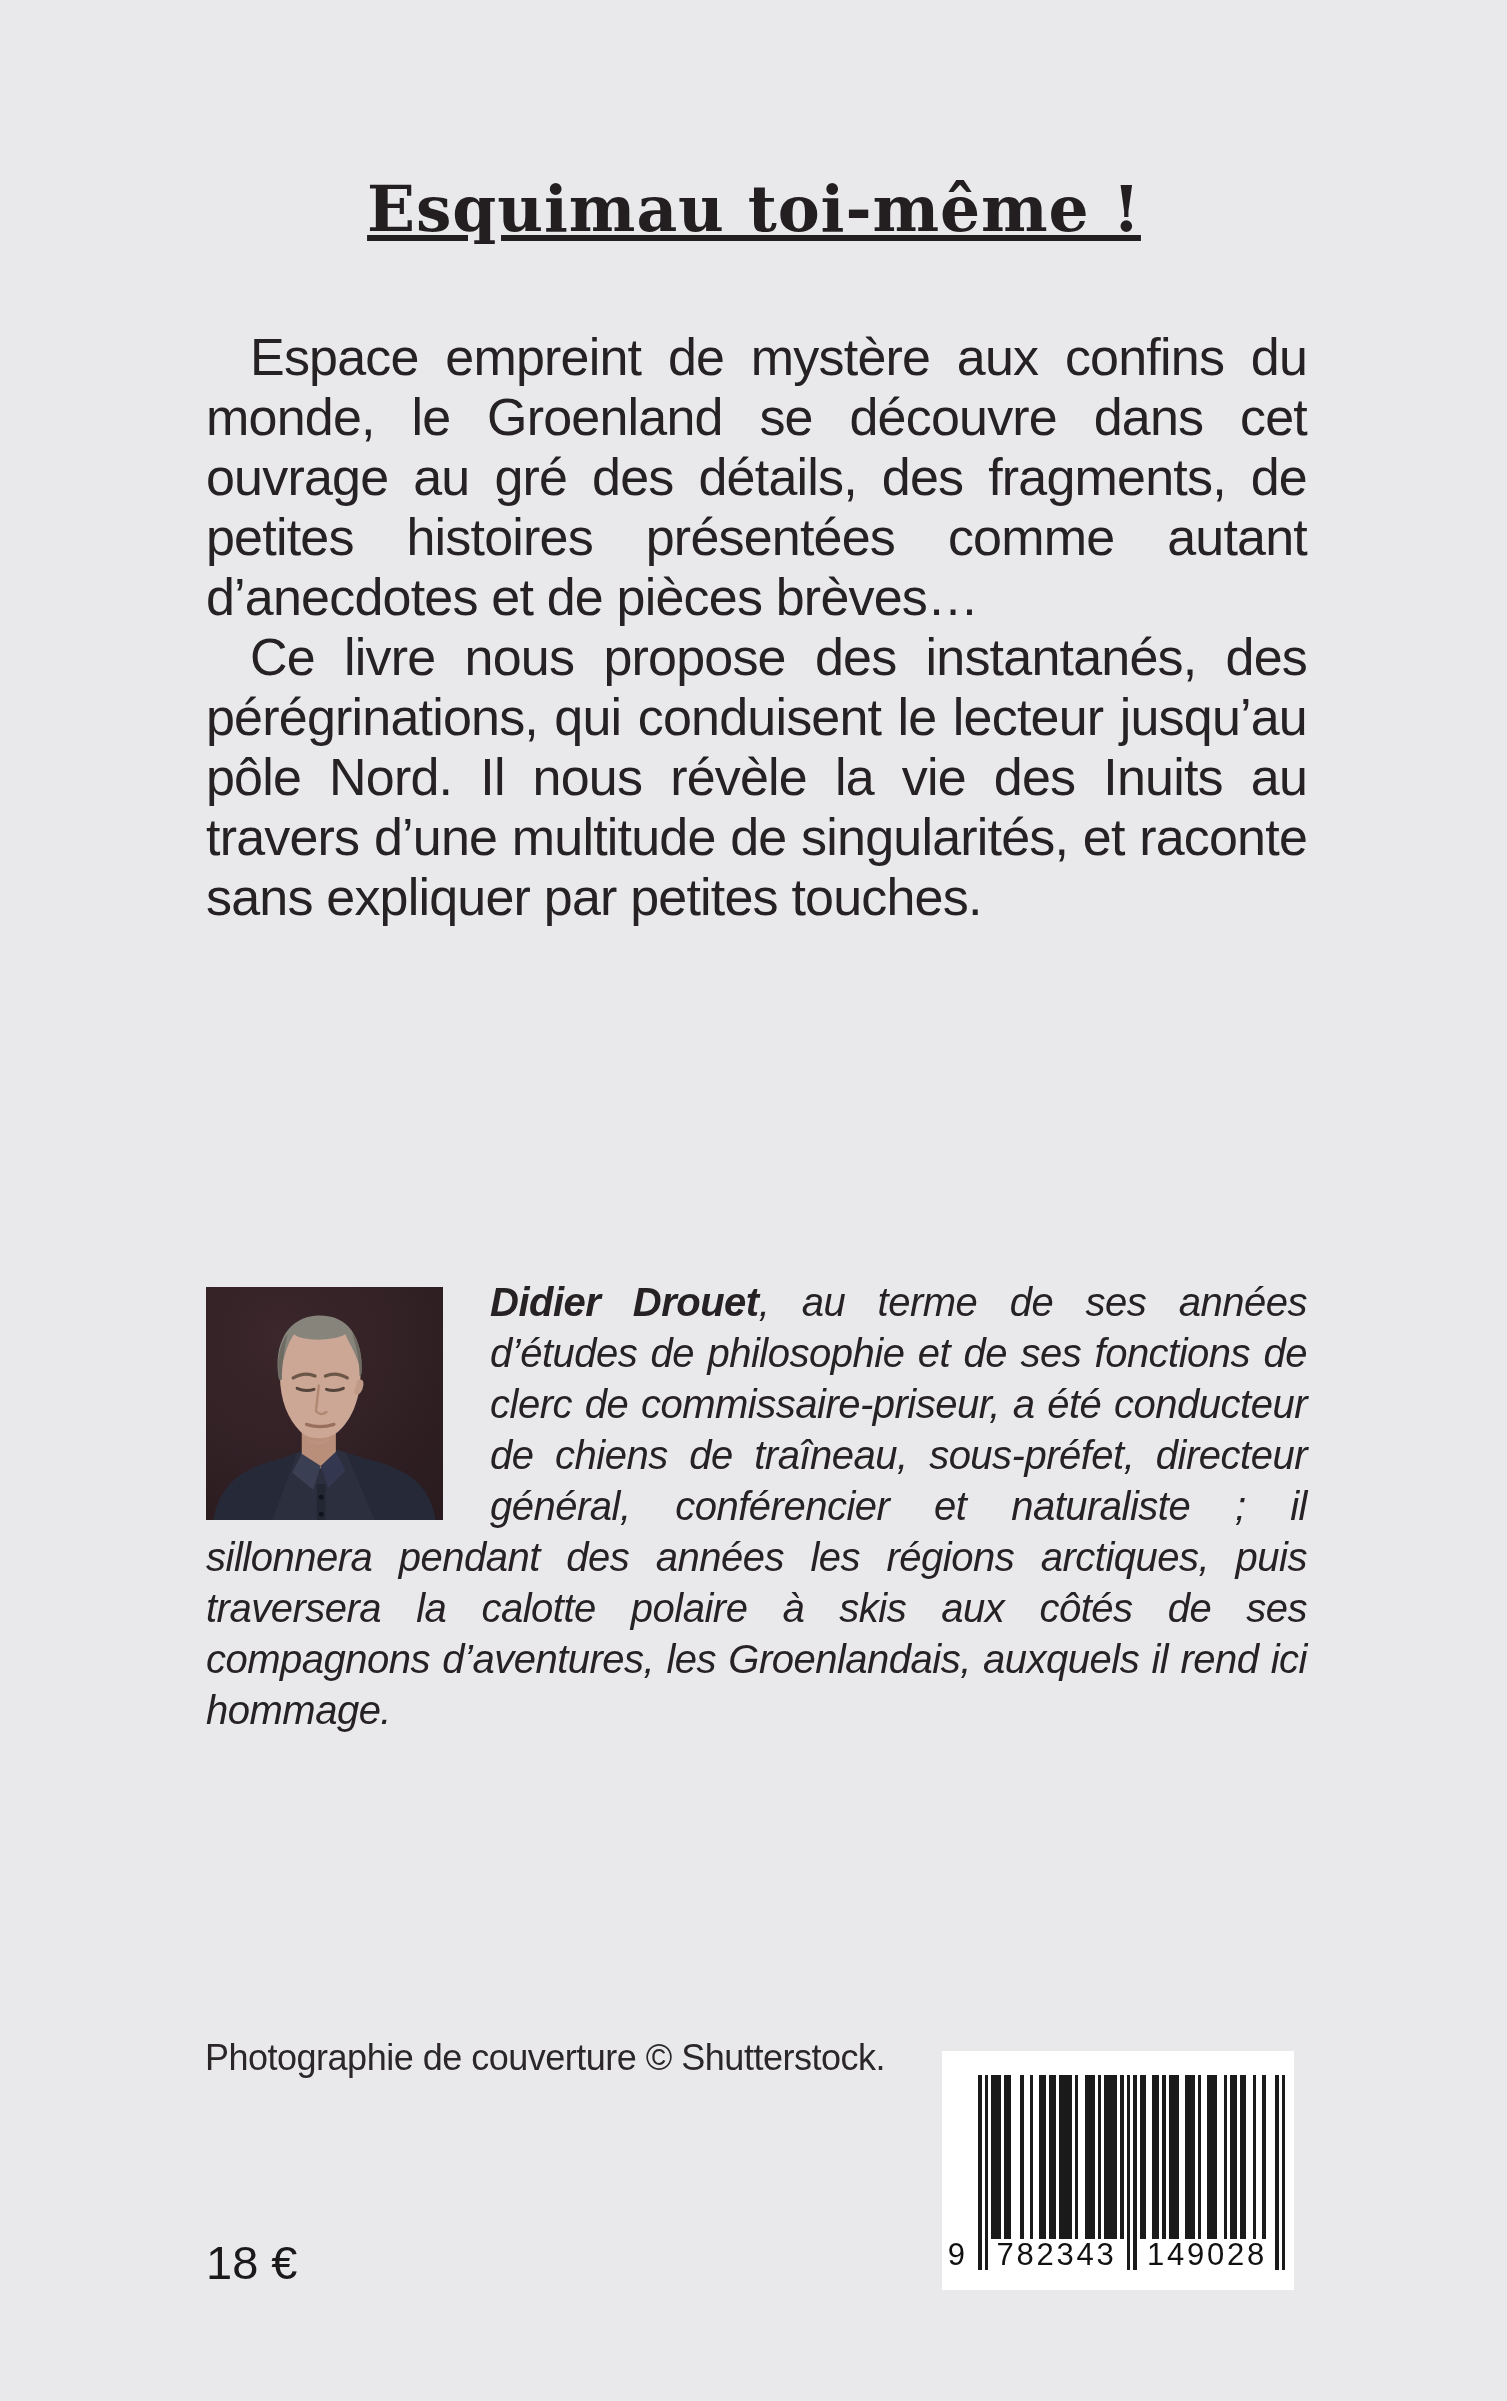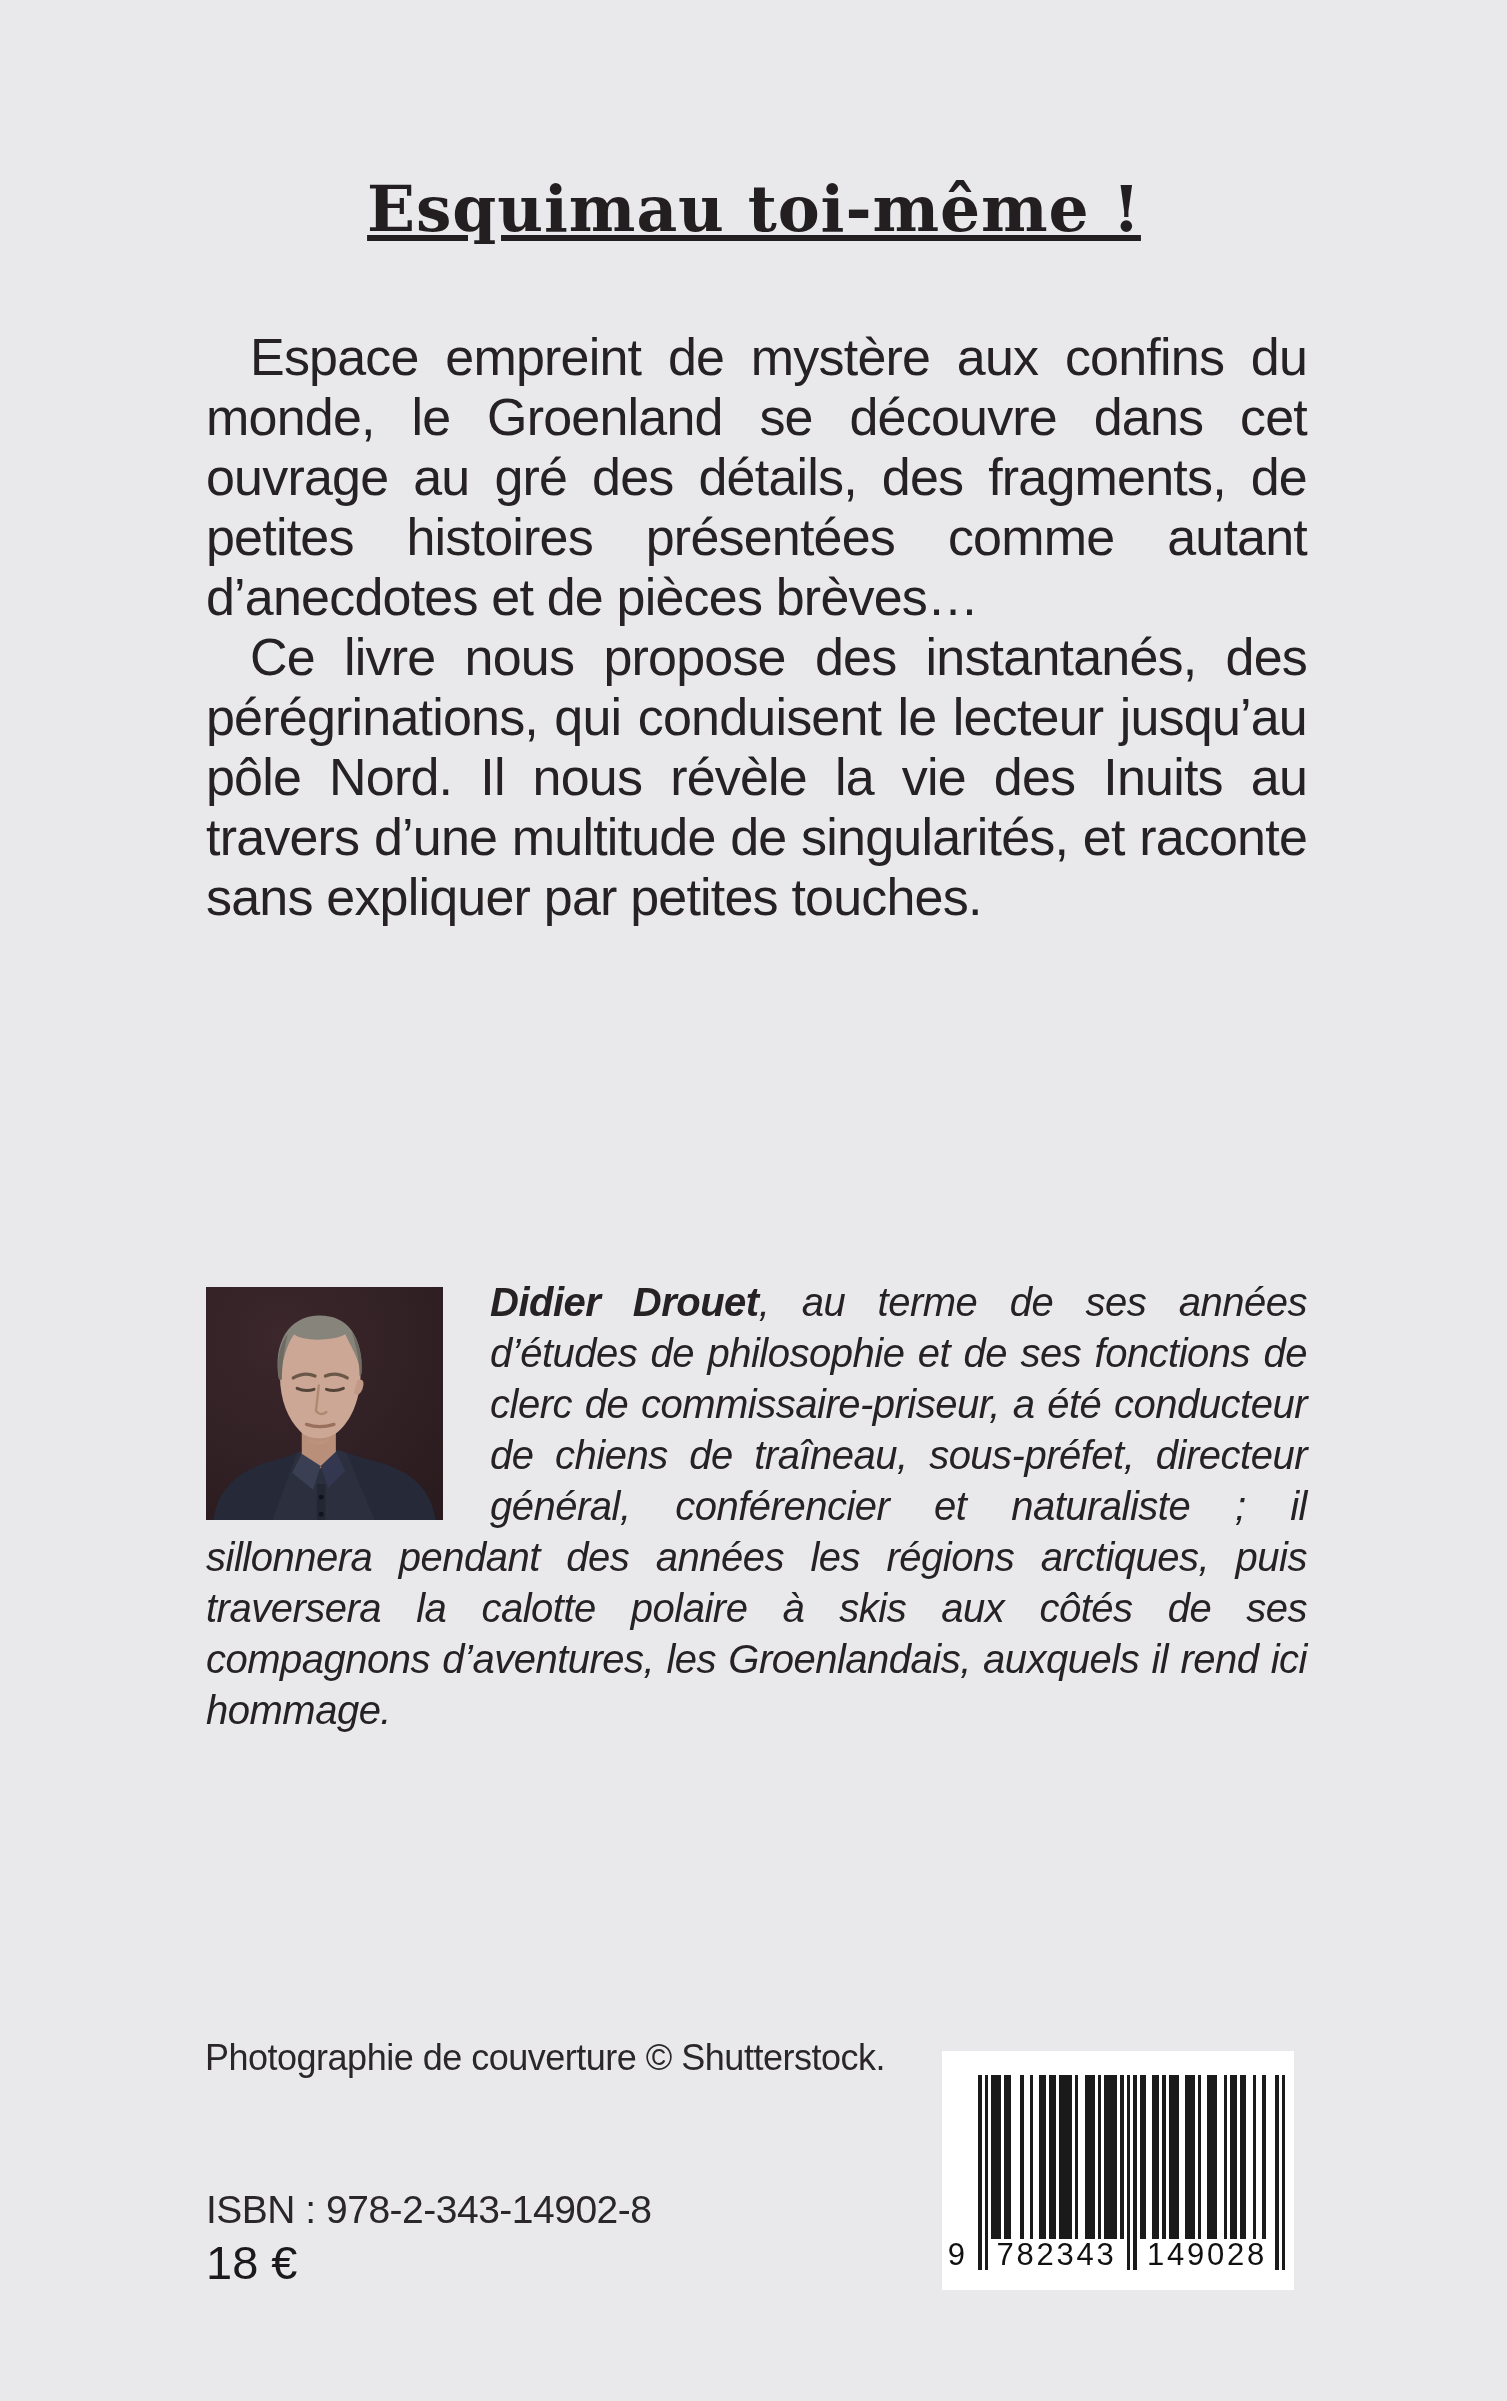--- a/index.html
+++ b/index.html
@@ -196,17 +196,16 @@
         <rect x="289.89" y="0" width="3.66" height="173" fill="#1a1a1a"></rect>
         <rect x="300.13" y="0" width="3.66" height="173" fill="#1a1a1a"></rect>
         <rect x="313.77" y="0" width="3.66" height="206" fill="#1a1a1a"></rect>
         <rect x="320.59" y="0" width="3.66" height="206" fill="#1a1a1a"></rect>
       </svg>
     <span class="bc-digit bc-d0">9</span>
     <span class="bc-digit bc-d1">782343</span>
     <span class="bc-digit bc-d2">149028</span>
   </div>
 
-  <div class="isbn">ISBN : 978-2-343-14902-8</div>
   <div class="price">18 €</div>
 
 </div>
 
 
 </body></html>

